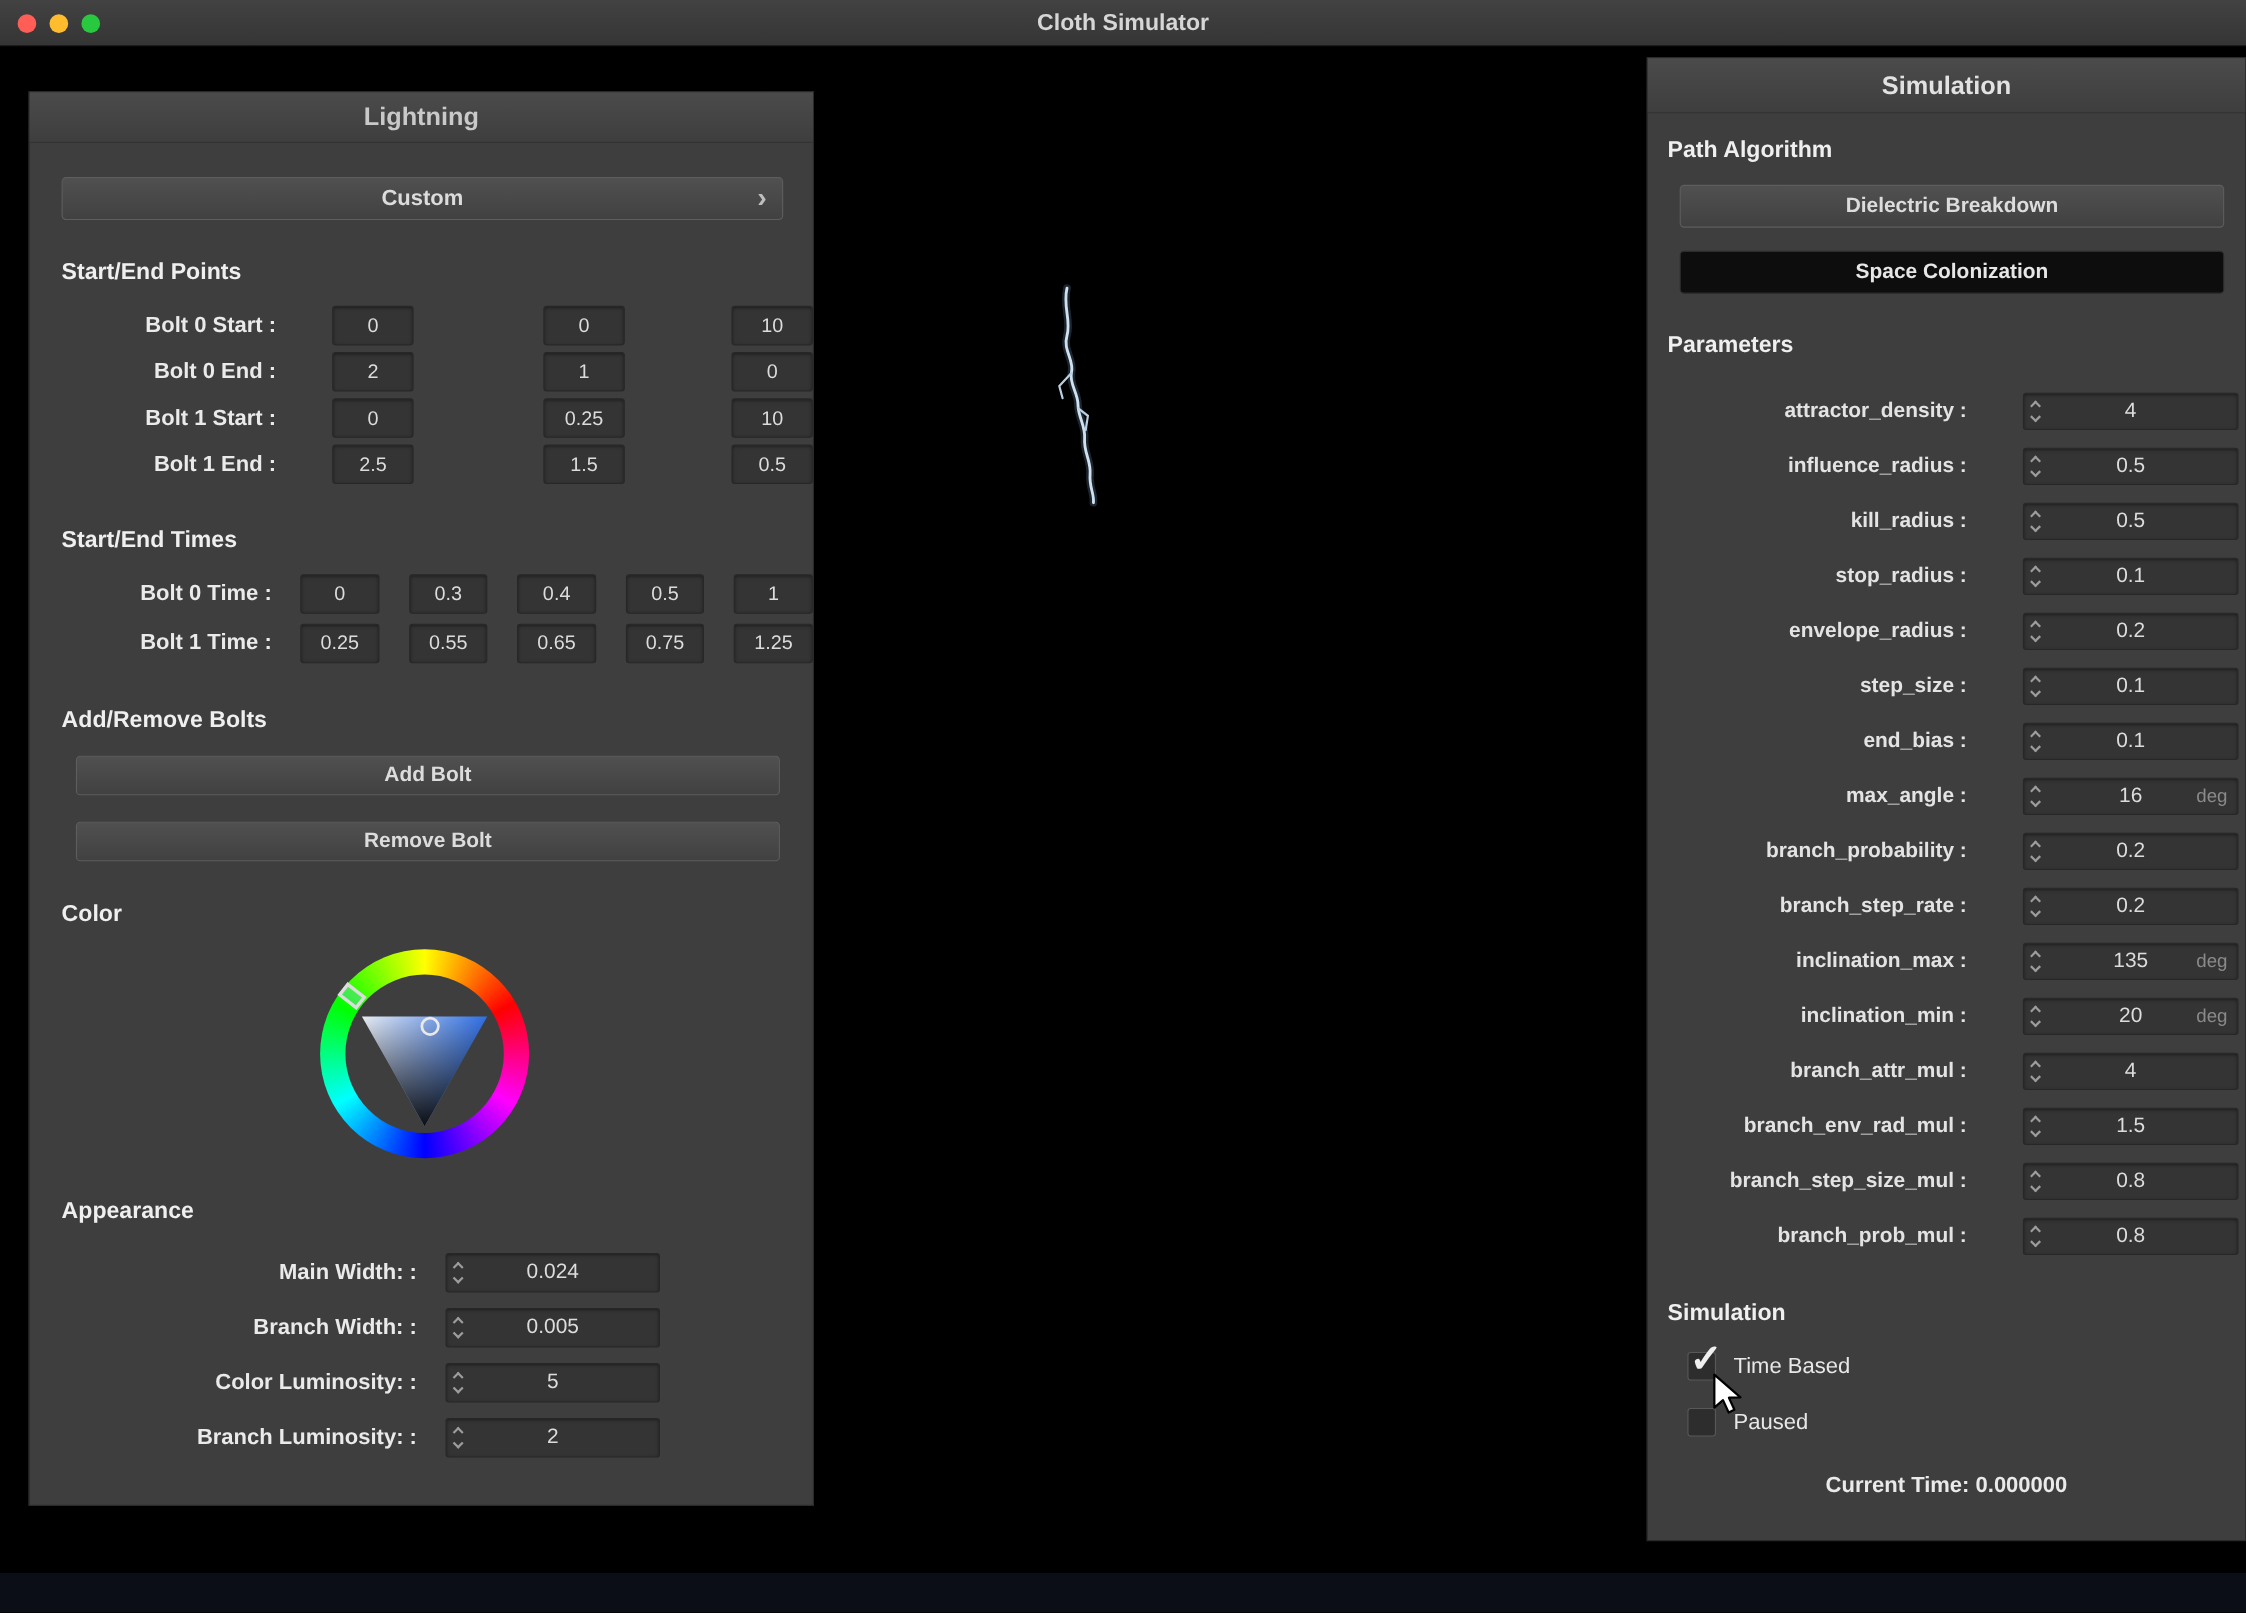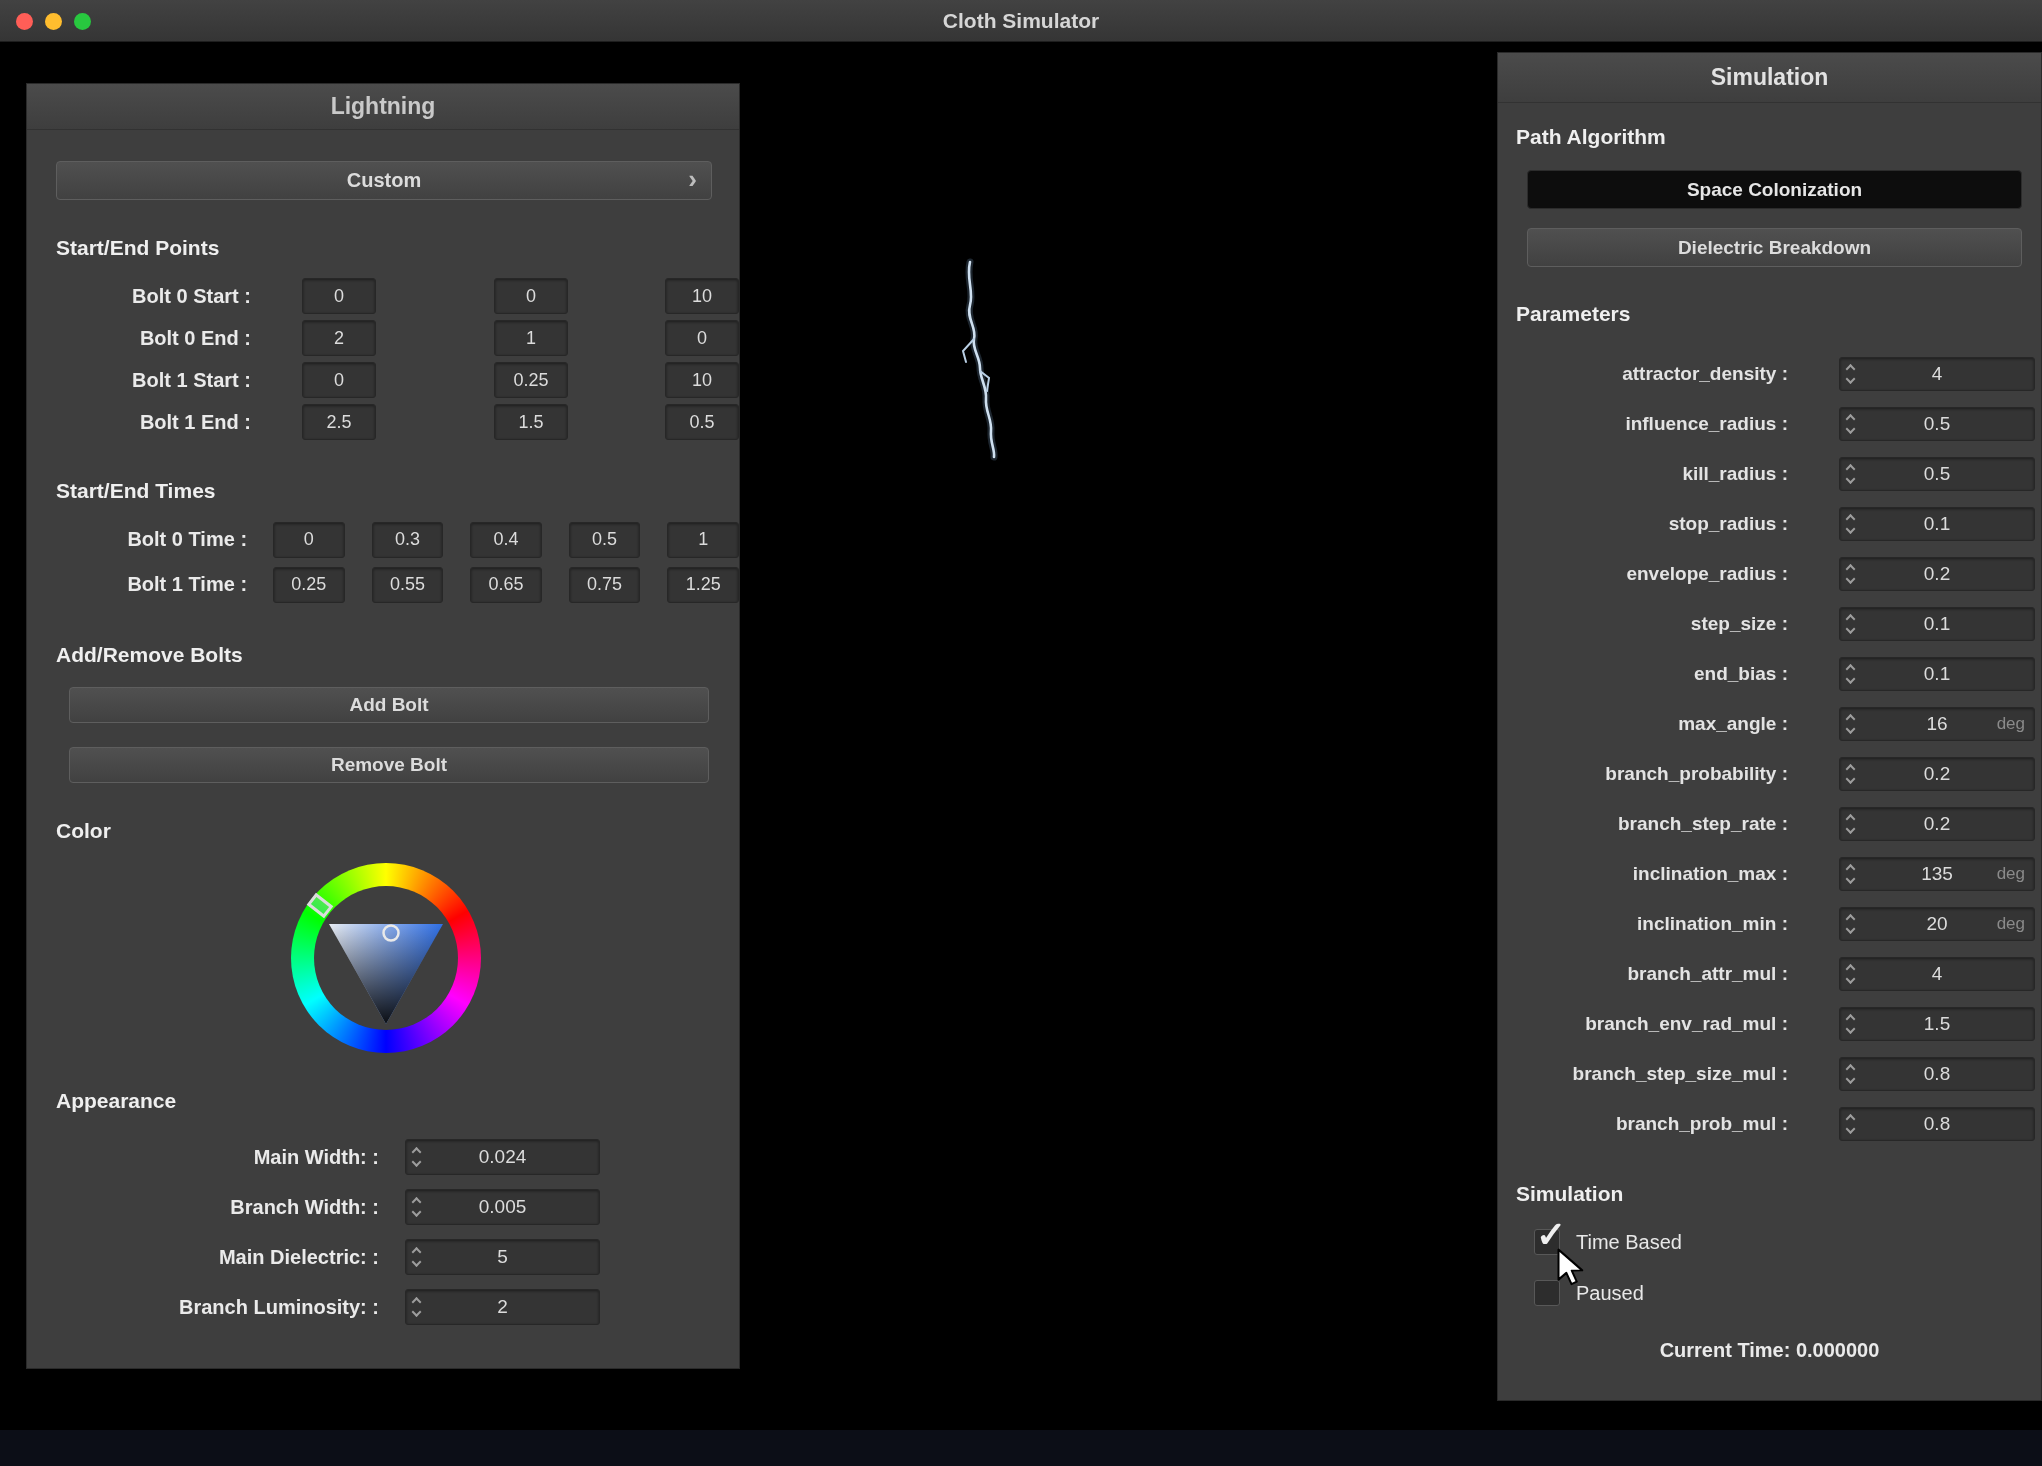--- a/index.html
+++ b/index.html
@@ -231,21 +231,21 @@
       <div class="alabel">Branch Width: :</div>
       <div class="sfield">
         <span class="stepper">
             <i class="chev up"></i>
             <i class="chev down"></i>
           </span>
         <span class="sval">0.005</span>
       </div>
     </div>
     <div class="arow">
-      <div class="alabel">Main Dielectric: :</div>
+      <div class="alabel">Color Luminosity: :</div>
       <div class="sfield">
         <span class="stepper">
             <i class="chev up"></i>
             <i class="chev down"></i>
           </span>
         <span class="sval">5</span>
       </div>
     </div>
     <div class="arow">
       <div class="alabel">Branch Luminosity: :</div>
@@ -259,22 +259,22 @@
     </div>
   </div>
 </div>
 
 <div class="panel" id="simulation-panel">
   <div class="panel-header">
     <span>Simulation</span>
   </div>
 
   <h3 class="section">Path Algorithm</h3>
+  <div class="btn algo-btn">Dielectric Breakdown</div>
   <div class="btn algo-btn dark">Space Colonization</div>
-  <div class="btn algo-btn">Dielectric Breakdown</div>
 
   <h3 class="section params-h">Parameters</h3>
   <div class="prows-block">
 
     <div class="prow">
       <div class="pl">attractor_density :</div>
       <div class="sfield">
         <span class="stepper">
             <i class="chev up"></i>
             <i class="chev down"></i>

